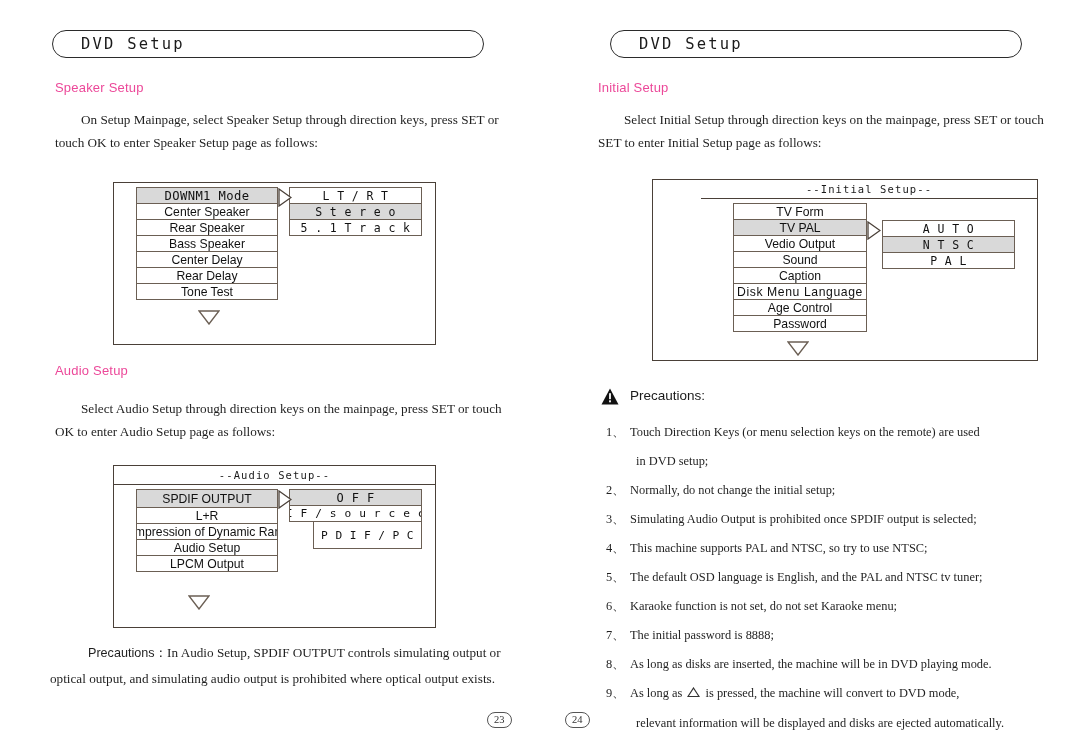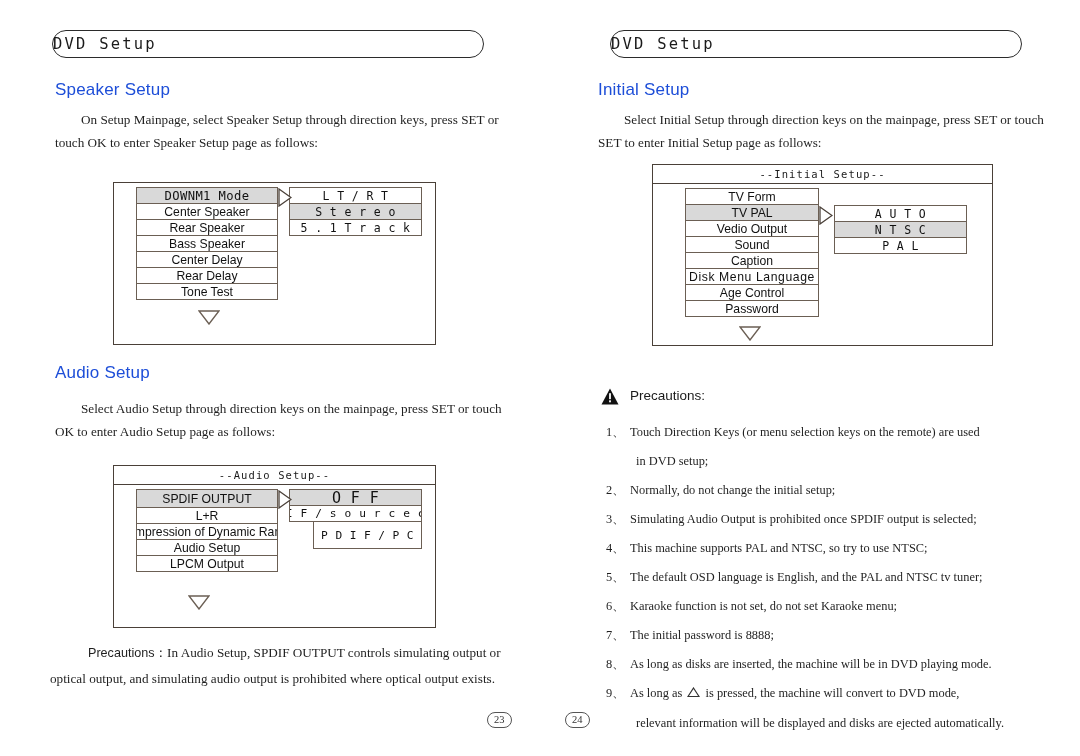--- a/index.html
+++ b/index.html
@@ -33,31 +33,32 @@
     background: #fff;
     display: flex;
     align-items: center;
   }
   #page-left  .banner { left: 52px; width: 432px; }
   #page-right .banner { left: 70px; width: 412px; }
   .banner-title {
     font-family: "DejaVu Sans Mono", monospace;
     font-size: 15.5px;
     letter-spacing: 2.2px;
+    padding-left: 28px;
     color: #1a1a1a;
   }
 
   
   .section-head {
     position: absolute;
     font-family: "Liberation Sans", sans-serif;
-    font-size: 17px;
+    font-size: 13px;
     font-weight: 400;
     letter-spacing: 0.2px;
-    color: #1d4ed8;
+    color: #ec4899;
   }
 
   
   .body-par {
     position: absolute;
     font-family: "Liberation Serif", serif;
     font-size: 13.2px;
     line-height: 23px;
     color: #1f1f1f;
     text-indent: 26px;
@@ -259,21 +260,21 @@
             <span>Compression of Dynamic Range</span>
           </div>
           <div class="mrow" style="height: 17px; font-size: 12.2px;">
             <span>Audio Setup</span>
           </div>
           <div class="mrow" style="height: 17px; font-size: 12.2px;">
             <span>LPCM Output</span>
           </div>
         </div>
       <div class="col" id="audio-options" style="left:175px; top:4px; width:133px;">
-          <div class="mrow sel mono" style="height: 17px; font-size: 15px;">
+          <div class="mrow sel mono" style="height: 17px; font-size: 12px;">
             <span>O F F</span>
           </div>
           <div class="mrow mono small" style="height: 17px; font-size: 11.2px;">
             <span>S P D I F / s o u r c e  c o d e</span>
           </div>
           <div class="mrow mono" style="height: 28px; font-size: 11.2px; margin-left: 24px;">
             <span>S P D I F / P C M</span>
           </div>
         </div>
       <div class="arrow-right" style="left:164px; top:5px;">
@@ -299,21 +300,21 @@
 <div class="page" id="page-right">
 
   <div class="banner">
     <span class="banner-title">DVD Setup</span>
   </div>
 
   <div class="section-head" style="left:58px; top:80px;">Initial Setup</div>
 
   <div class="body-par" style="left:58px; top:108px; width:450px;">Select Initial Setup through direction keys on the mainpage, press SET or touch SET to enter Initial Setup page as follows:</div>
 
-  <div class="menu-panel" id="initial-panel" style="left:112px; top:164px; width:341px; height:182px;">
+  <div class="menu-panel" id="initial-panel" style="left:112px; top:179px; width:386px; height:182px;padding-left:48px;">
     <div class="menu-titlebar">--Initial Setup--</div>
     <div class="menu-body">
       <div class="col" id="initial-options" style="left:181px; top:21px; width:133px;">
           <div class="mrow mono" style="height: 17px; font-size: 11.5px;">
             <span>A U T O</span>
           </div>
           <div class="mrow sel mono" style="height: 17px; font-size: 11.5px;">
             <span>N T S C</span>
           </div>
           <div class="mrow mono" style="height: 17px; font-size: 11.5px;">

